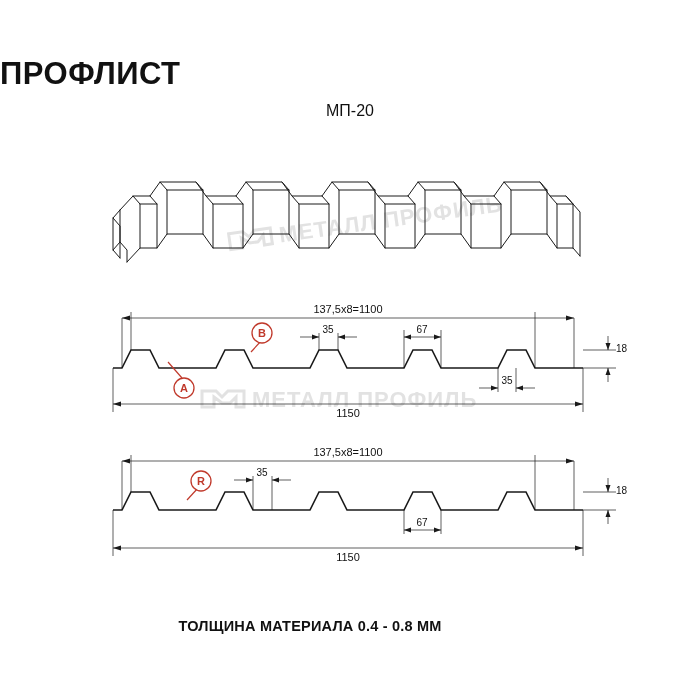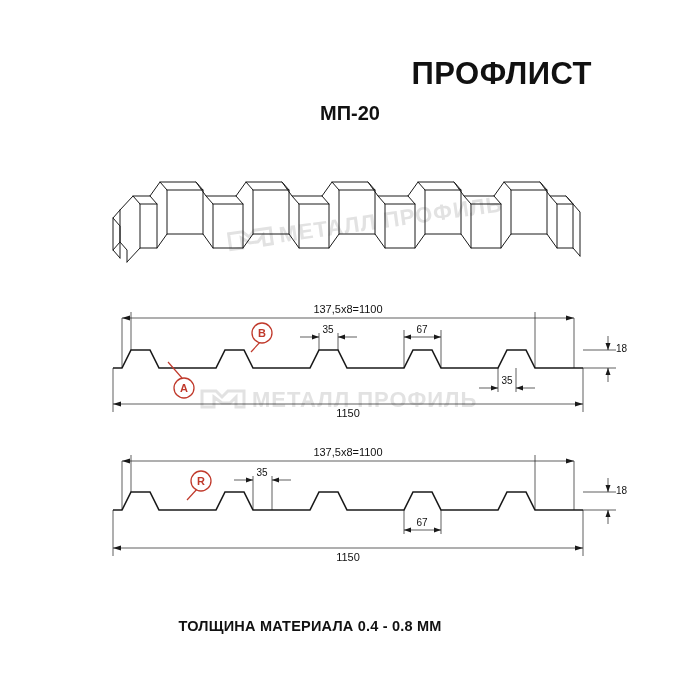--- a/index.html
+++ b/index.html
@@ -18,34 +18,34 @@
   #page {
     position: relative;
     width: 700px;
     height: 700px;
   }
   .title {
     position: absolute;
     left: 0;
     top: 56px;
     width: 592px;
-    text-align: right;
+    text-align: left;
     font-size: 31px;
     font-weight: bold;
     letter-spacing: 0.5px;
     color: #111;
   }
   .subtitle {
     position: absolute;
     left: 0;
     top: 102px;
     width: 700px;
     text-align: center;
-    font-size: 20px;
-    font-weight: bold;
+    font-size: 16px;
+    font-weight: normal;
     color: #111;
   }
   .footer-note {
     position: absolute;
     left: 0;
     top: 618px;
     width: 620px;
     text-align: center;
     font-size: 14.5px;
     font-weight: bold;

